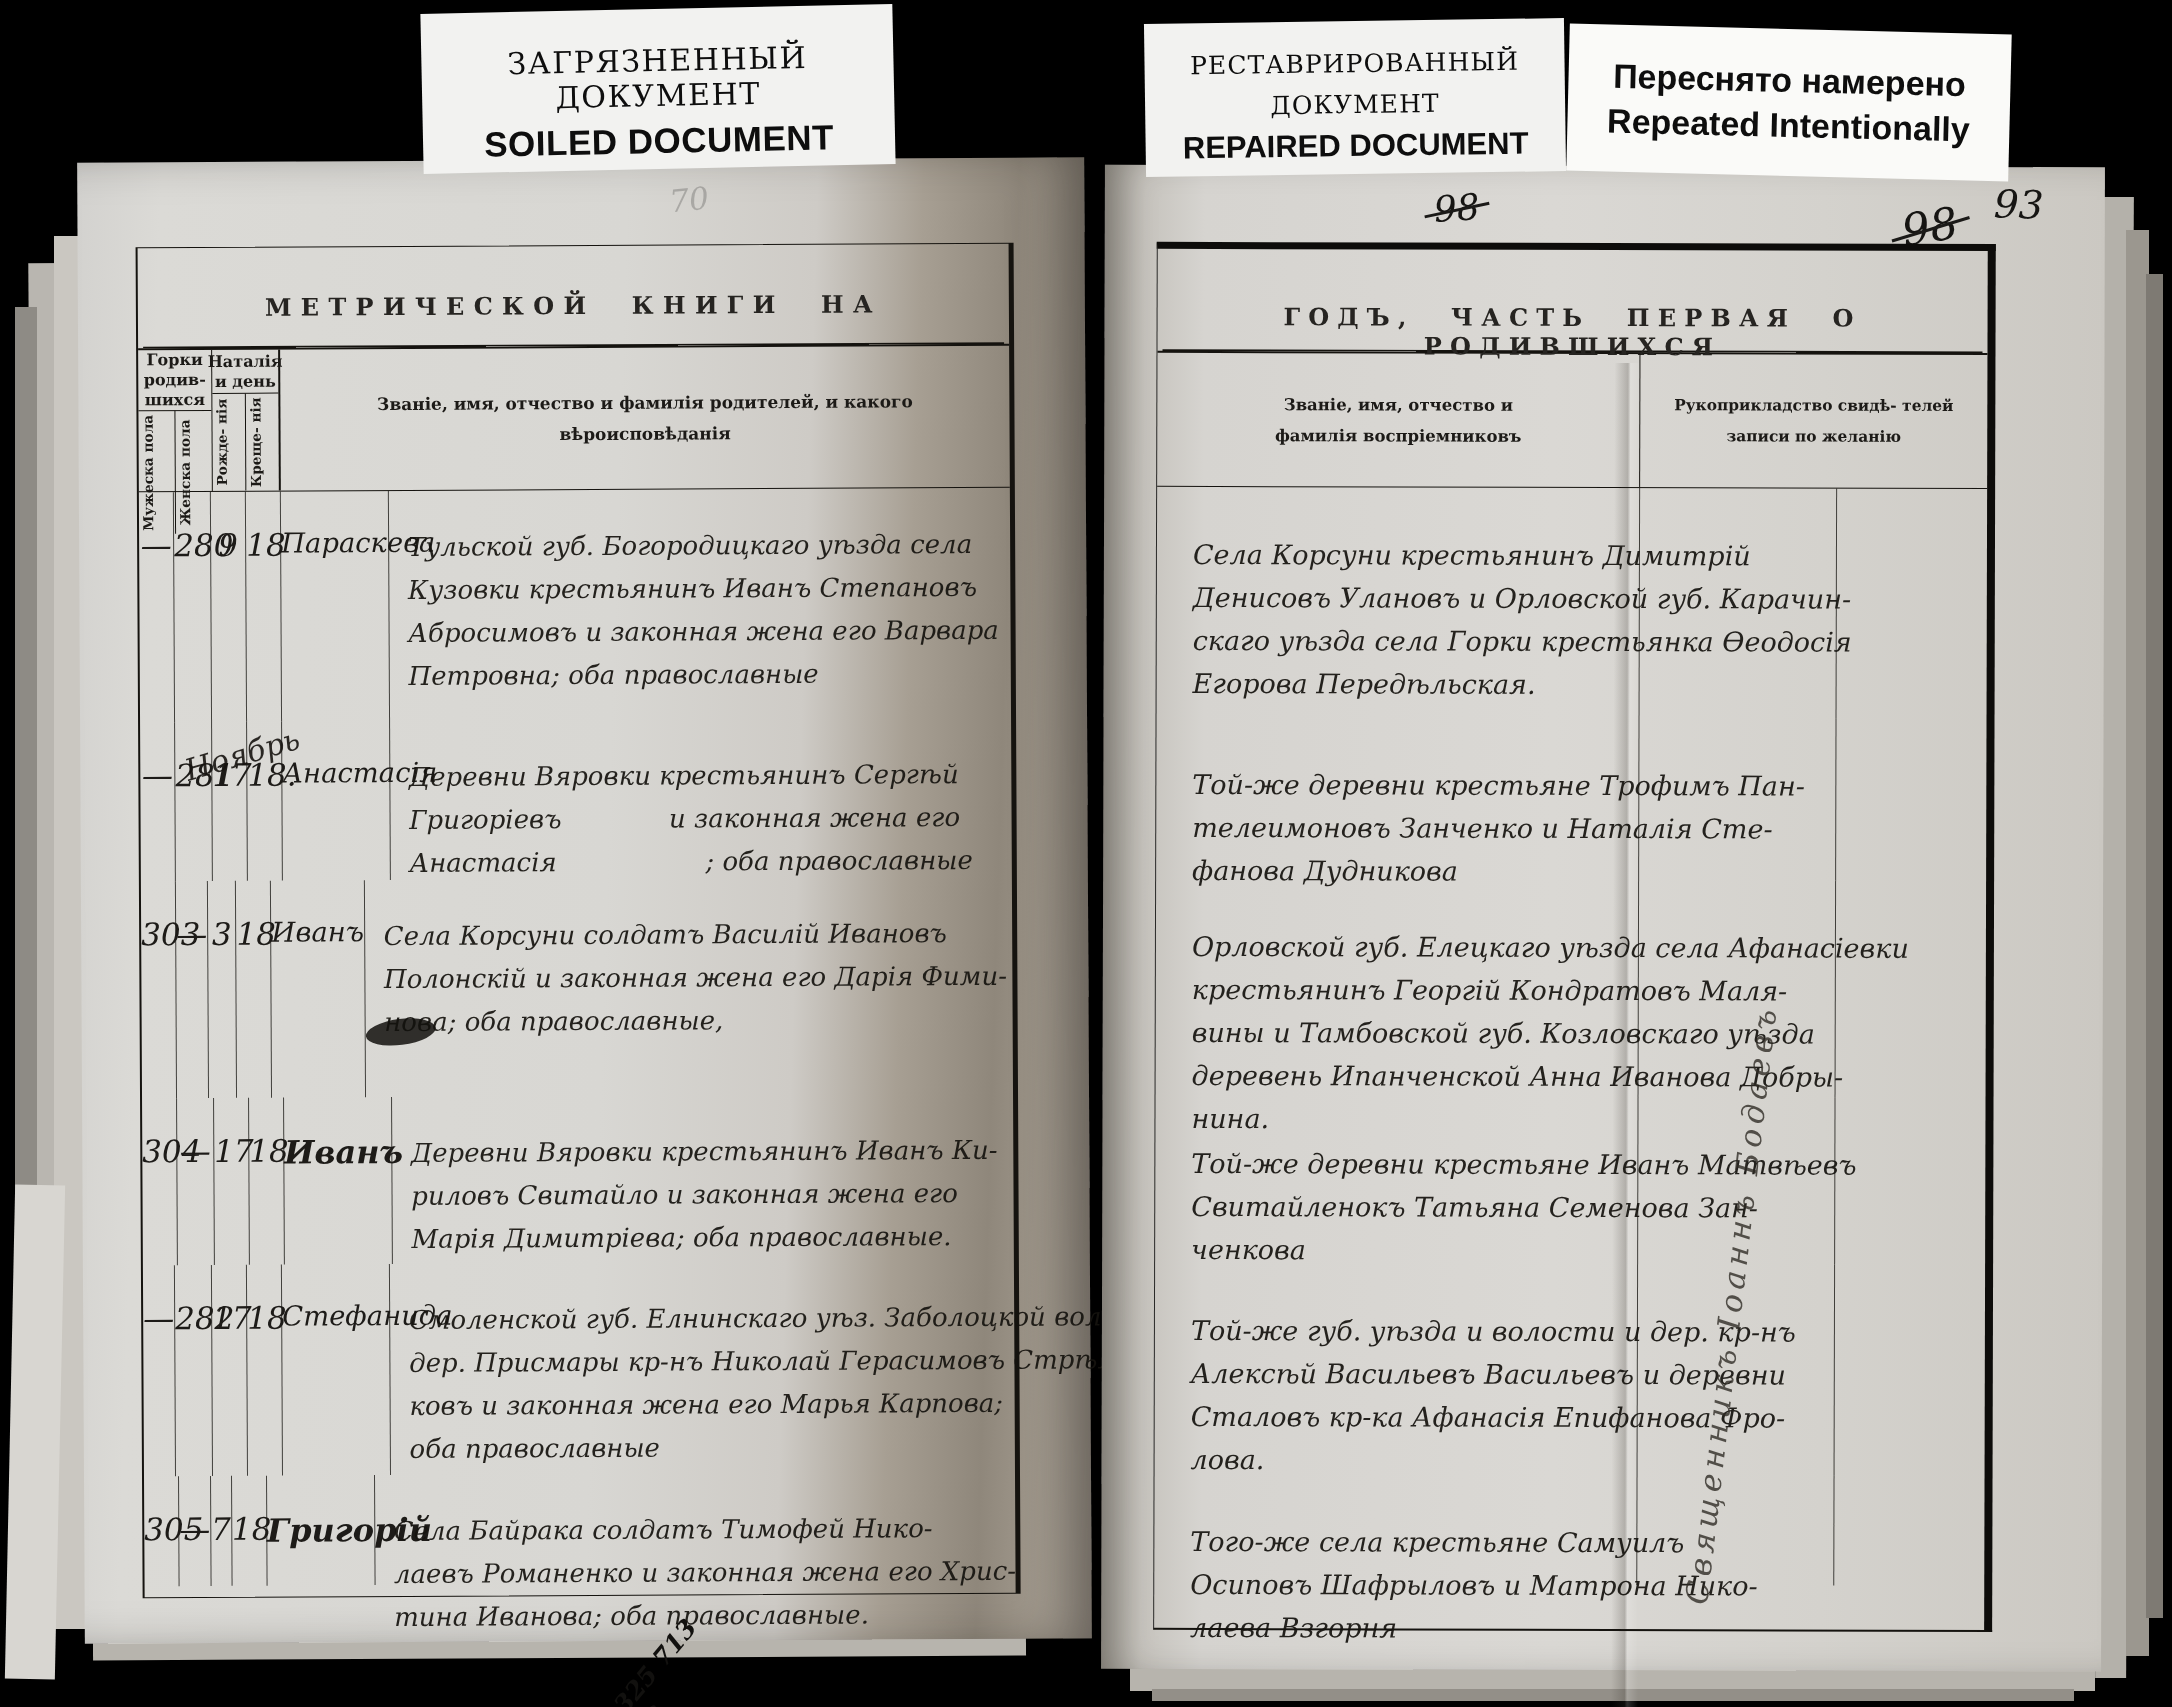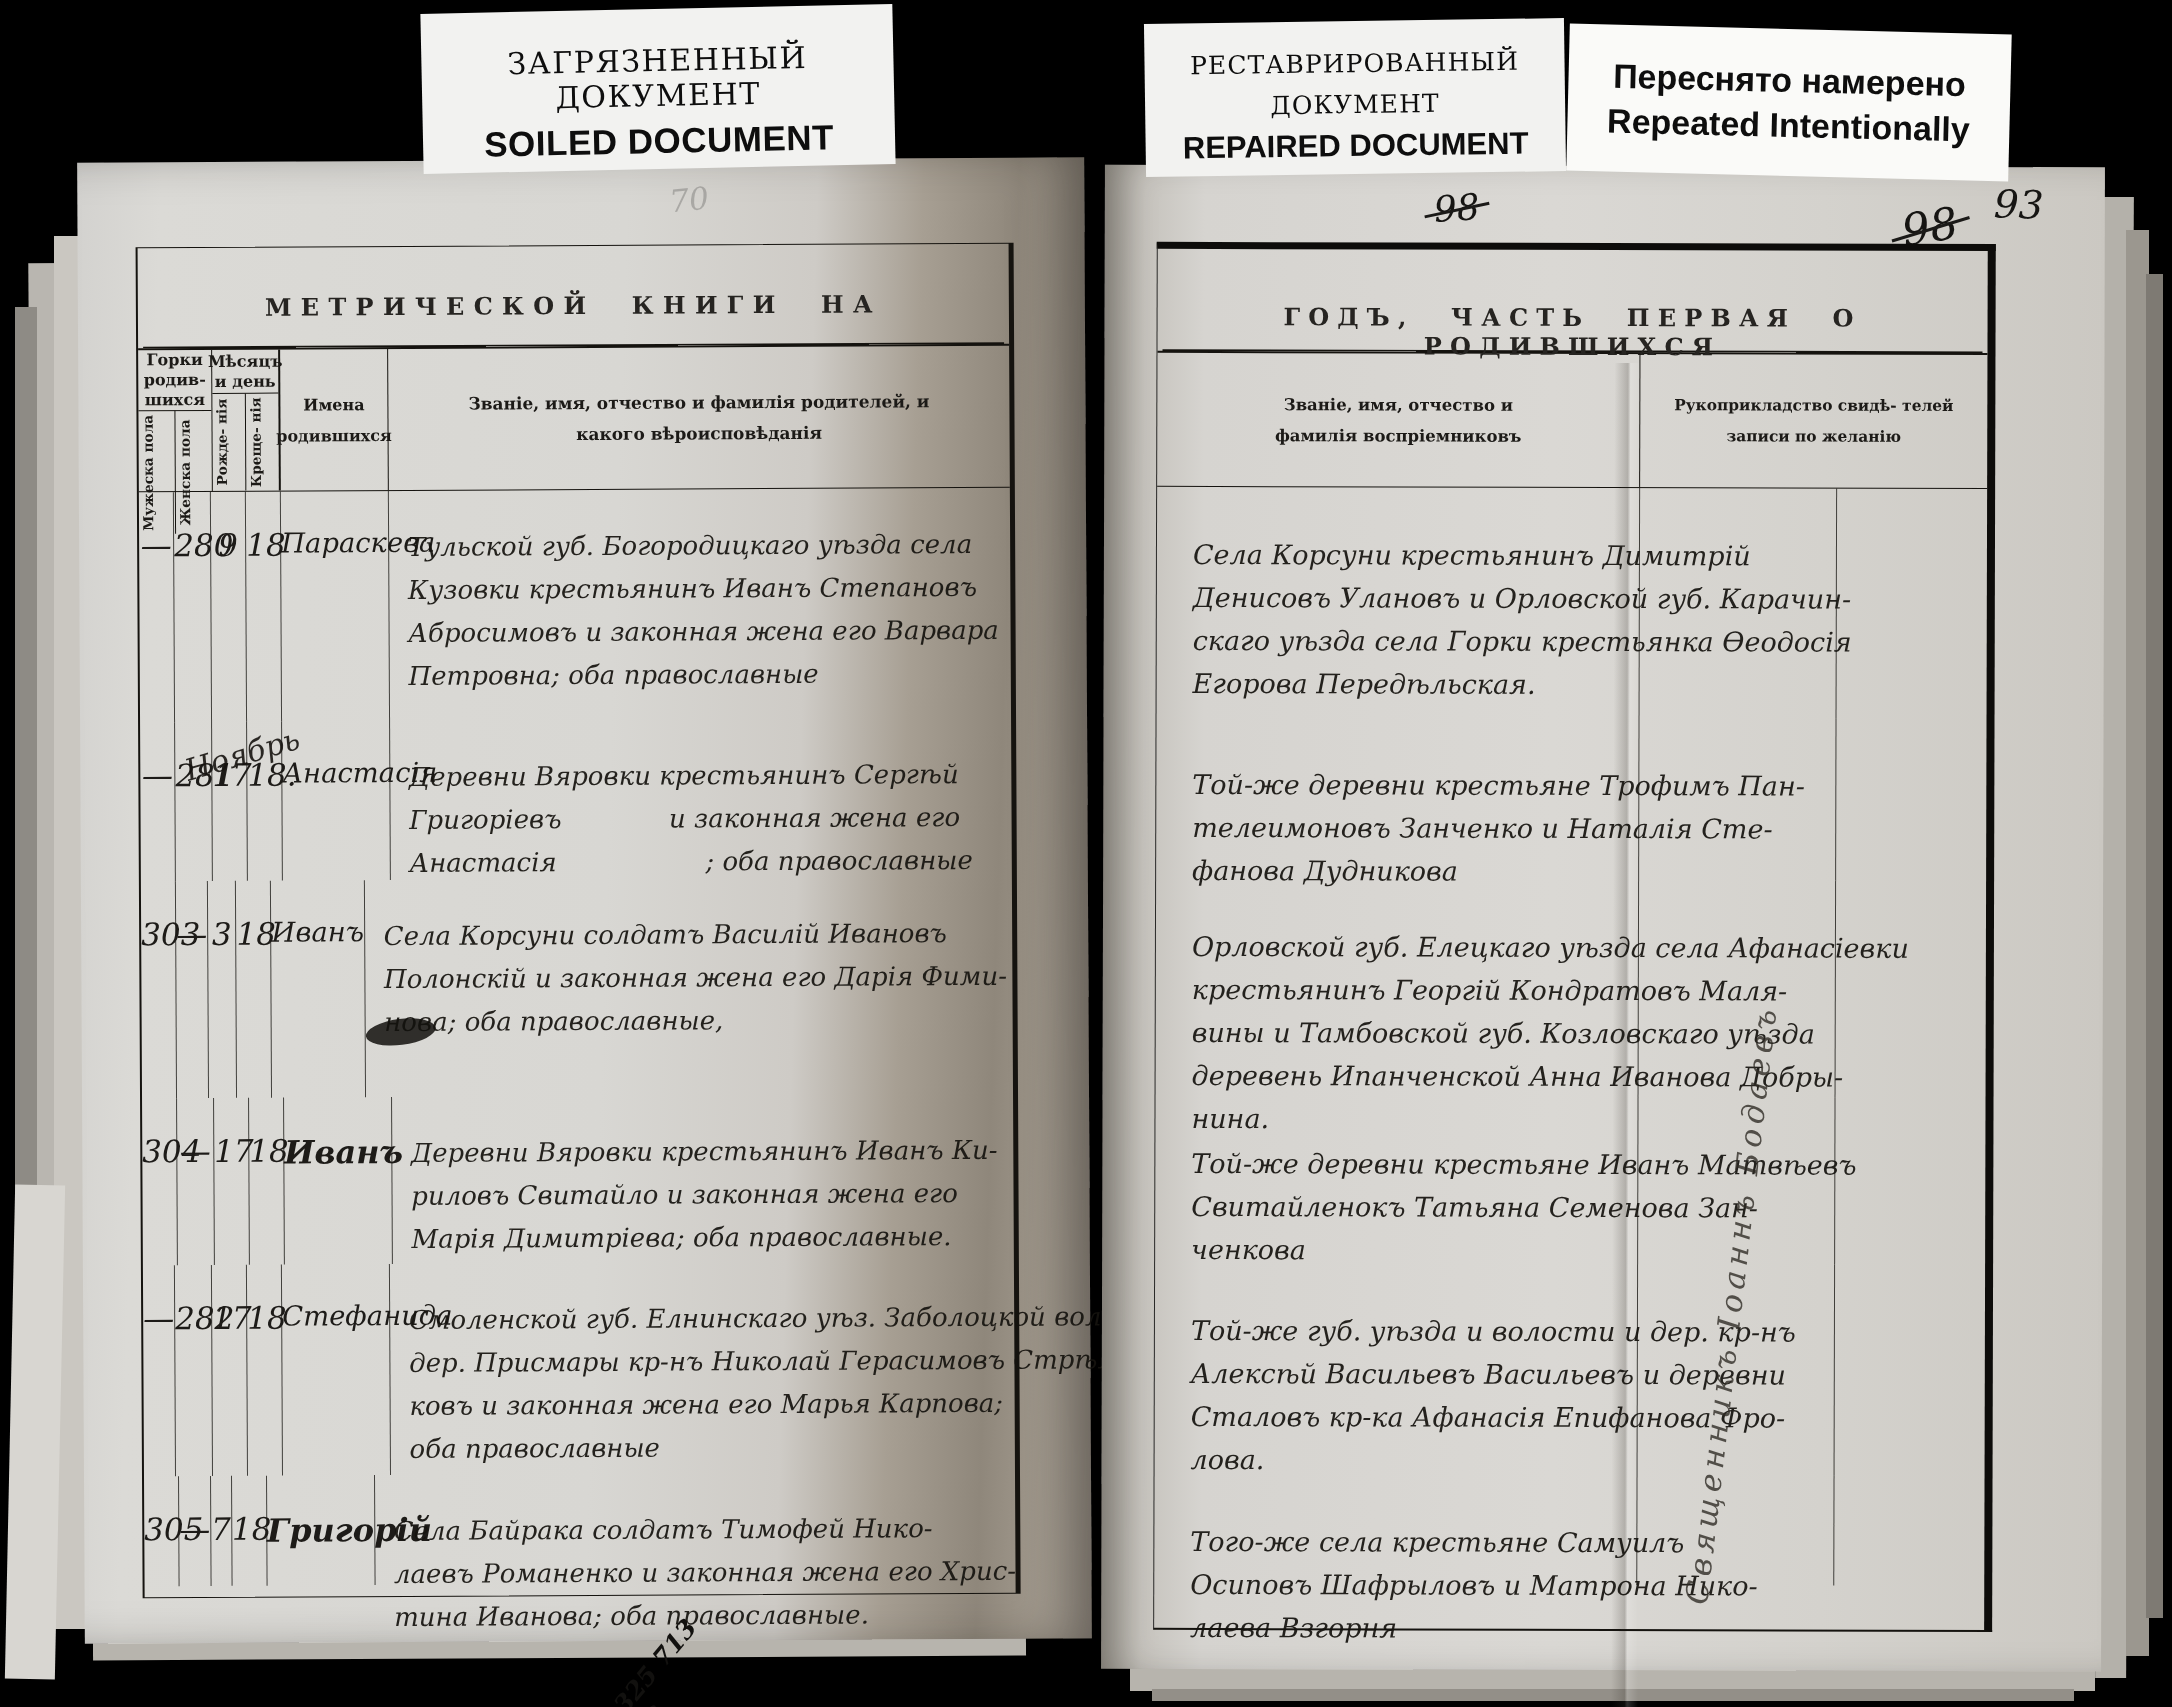--- a/index.html
+++ b/index.html
@@ -109,27 +109,26 @@
 
       <div class="thead">
         <div class="hgroup" style="width:74px;">
           <div class="glabel">Горки родив- шихся</div>
           <div class="subrow">
             <div class="vcell">Мужеска пола</div>
             <div class="vcell">Женска пола</div>
           </div>
         </div>
         <div class="hgroup" style="width:68px;border-right-width:2.2px;">
-          <div class="glabel">Мѣсяцъ и день</div>
+          <div class="glabel">Наталія и день</div>
           <div class="subrow">
             <div class="vcell">Рожде- нія</div>
             <div class="vcell">Креще- нія</div>
           </div>
         </div>
-        <div class="hgroup hplain" style="width:108px;font-size:16px;">Имена родившихся</div>
         <div class="hgroup hplain" style="flex:1;border-right:none;font-size:17px;padding:0 66px;">Званіе, имя, отчество и фамилія родителей, и какого вѣроисповѣданія</div>
       </div>
 
       <div class="tbody" id="left-tbody">
         <div class="hand" id="month-note">Ноябрь</div>
         <div id="ink-blot"></div>
         <div class="hand" id="archival-note">Внесено ял 325 713 19/IX.53</div>
       <div class="lrow" style="height: 230px;">
             <div class="lcell num">—</div>
             <div class="lcell num w2">280</div>

